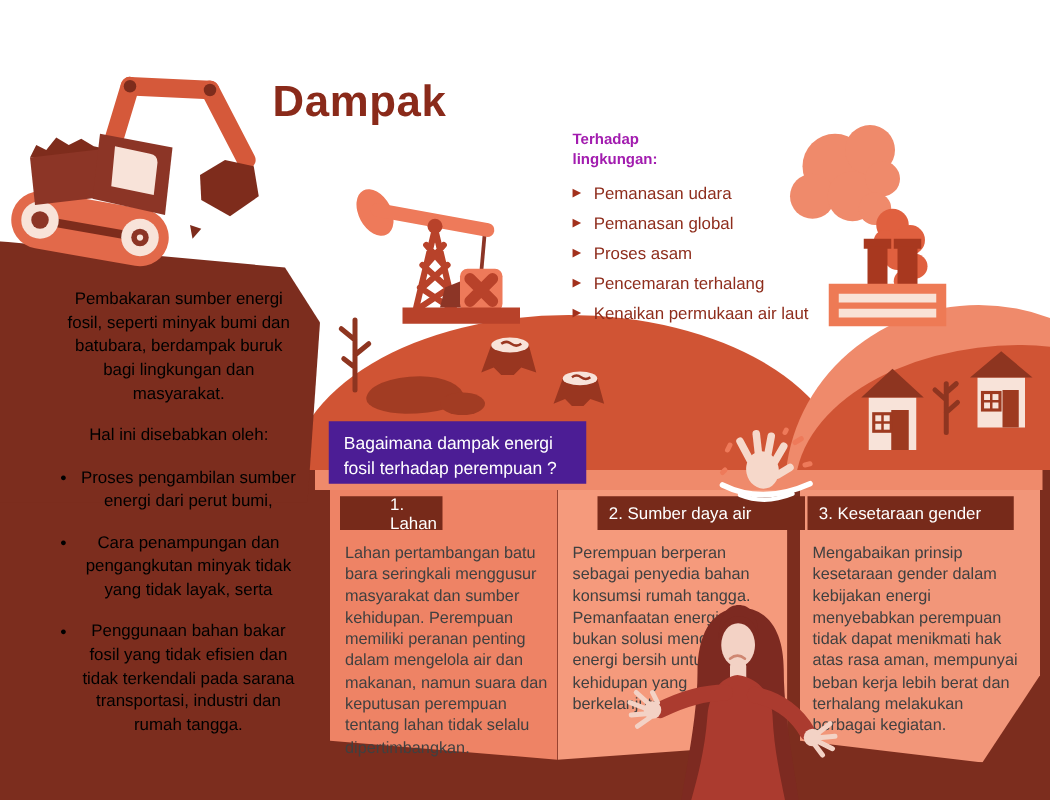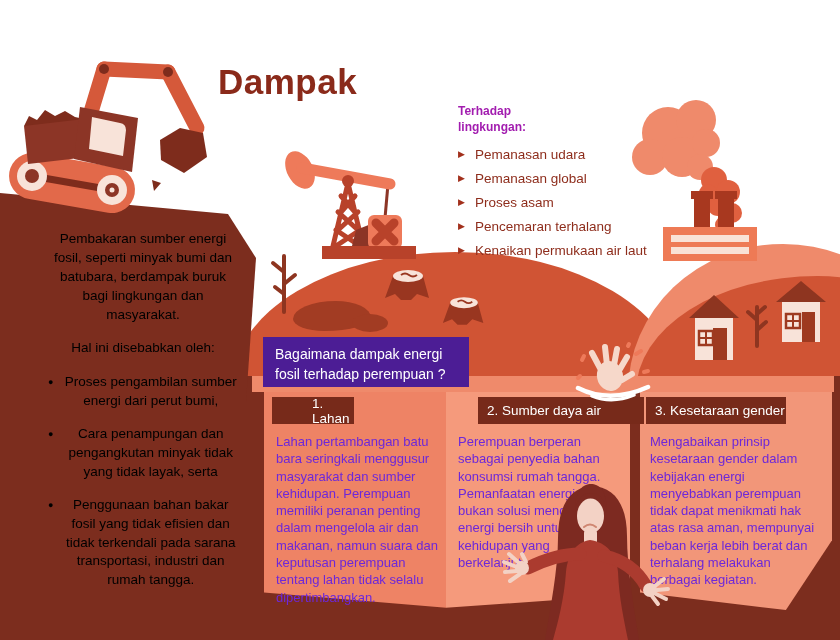--- a/index.html
+++ b/index.html
@@ -33,22 +33,22 @@
   .banner{left:263px;top:337px;width:206px;height:50px;background:#4c1d95;color:#ffffff;
     font-size:14px;line-height:1.4;padding:8px 12px;box-sizing:border-box;}
   .panel{top:392px;height:218px;}
   .panel.p1{left:264px;width:182px;background:#ee8365;clip-path:polygon(0 0,100% 0,100% 99%,0 92%);}
   .panel.p2{left:446px;width:184px;background:#f59a7c;clip-path:polygon(0 0,100% 0,100% 93%,0 99%);}
   .panel.p3{left:640px;width:192px;background:#f29679;clip-path:polygon(0 0,100% 0,100% 68%,76% 100%,0 92%);}
   .col-header{top:397px;height:27px;background:#772a1a;color:#ffffff;font-size:13.5px;
     display:flex;align-items:center;padding-left:9px;box-sizing:border-box;}
   .col-header.h1{left:272px;width:82px;padding-left:40px;}
   .col-header.h2{left:454px;width:166px;margin-left:24px;}
-  .col-header.h3{left:646px;width:140px;}
-  .col-body{top:433px;color:#6d28d9;font-size:13px;line-height:1.33;}
+  .col-header.h3{left:646px;width:165px;}
+  .col-body{top:433px;color:#404040;font-size:13px;line-height:1.33;}
   .col-body.b1{left:276px;width:163px;}
   .col-body.b2{left:458px;width:160px;}
   .col-body.b3{left:650px;width:168px;}
 </style>
 </head>
 <body>
 
 <div class="scene">
 
   <div class="abs hill-left"></div>

